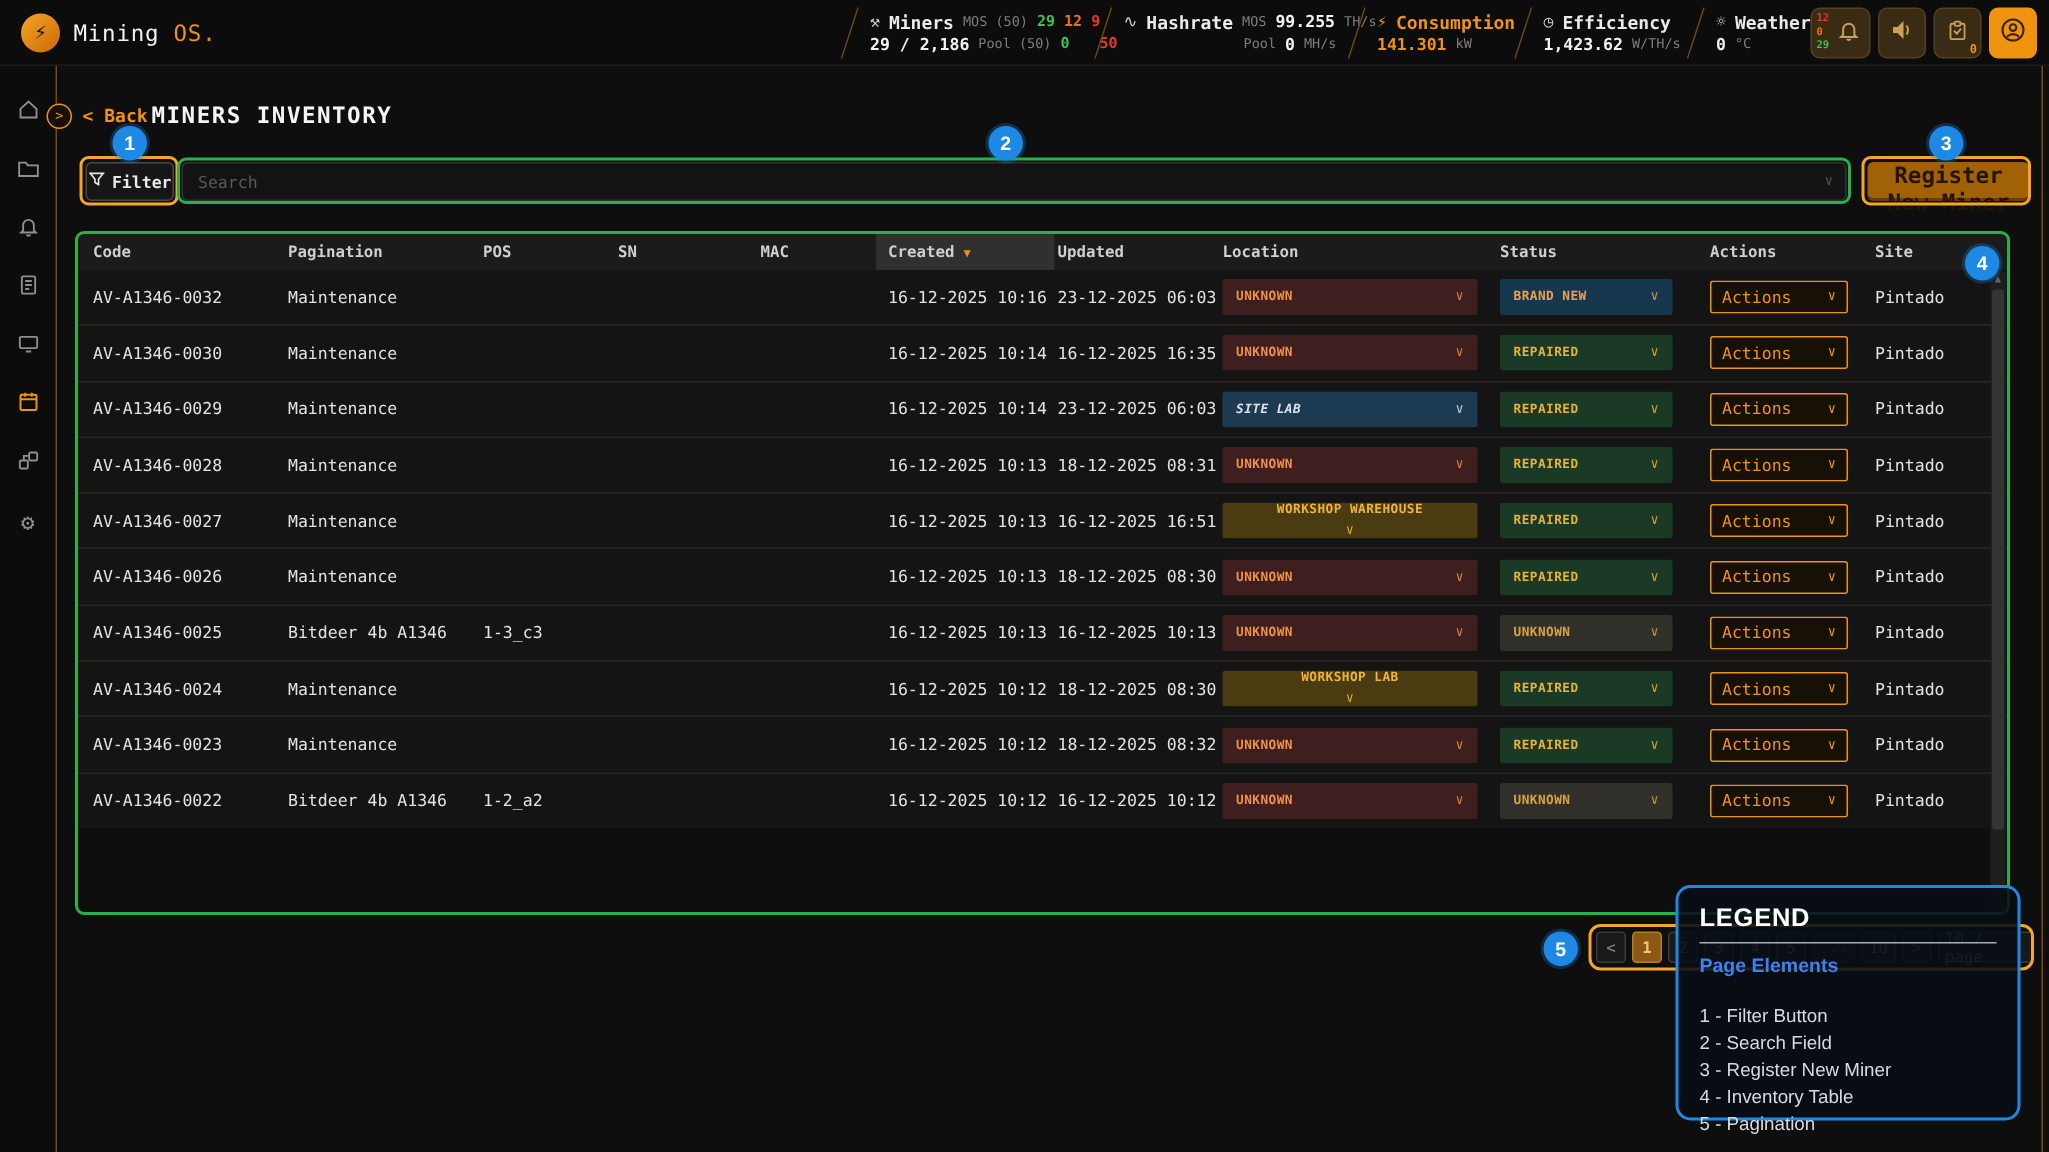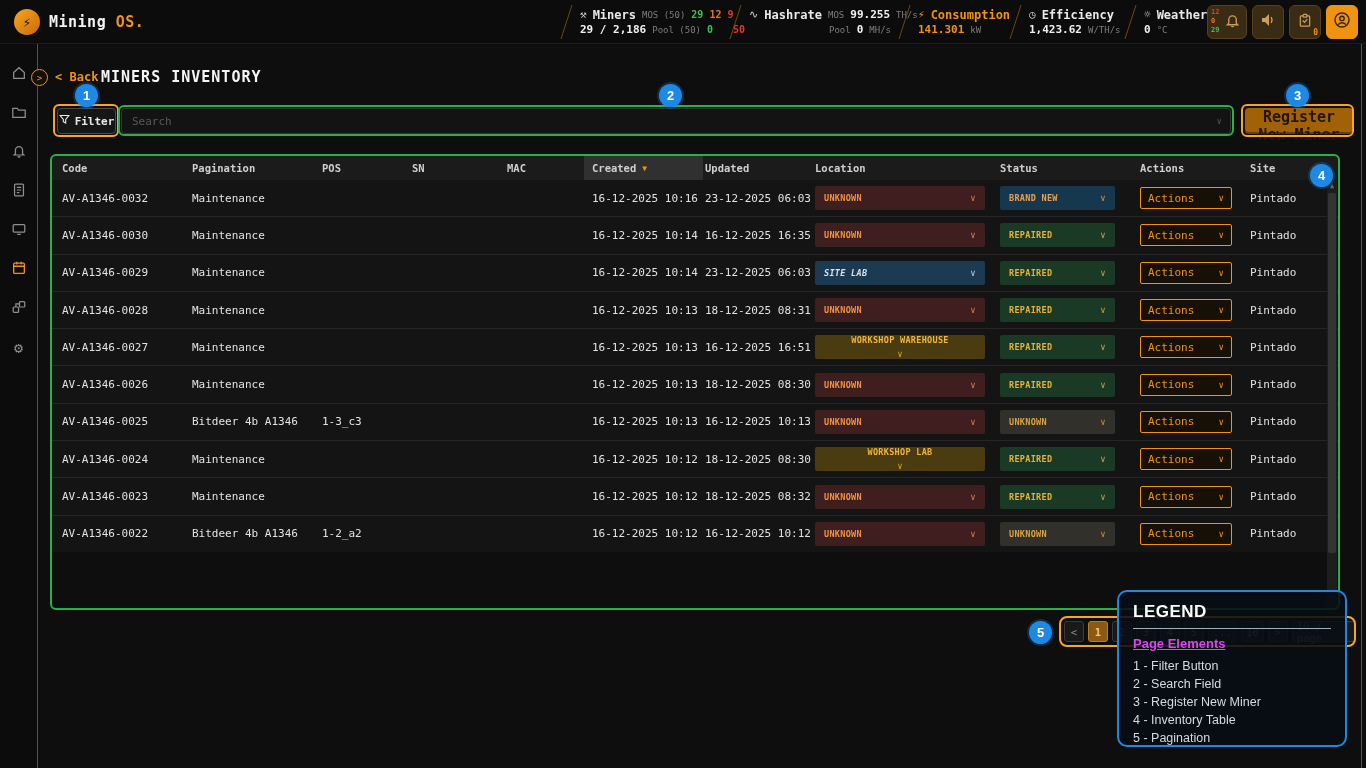--- a/index.html
+++ b/index.html
@@ -5,21 +5,21 @@
   * { margin:0; padding:0; box-sizing:border-box; }
   html,body { width:1366px; height:768px; overflow:hidden; background:#0a0a0a;
     font-family:"DejaVu Sans Mono", monospace; color:#d6d6d6; }
 
   
   #top-header { position:absolute; top:0; left:0; width:1366px; height:44px;
     background:#0c0c0c; border-bottom:1px solid #1c1c1c; display:flex; align-items:center; }
   .brand { display:flex; align-items:center; gap:9px; padding-left:14px; cursor:pointer; }
   .logo-circle { width:26px; height:26px; border-radius:50%; background:linear-gradient(135deg,#f5a623,#c96a08);
     display:flex; align-items:center; justify-content:center; color:#1a1000; font-size:14px; }
-  .brand-text { font-size:15px; font-weight:bold; color:#f2f2f2; letter-spacing:.5px; }
+  .brand-text { font-size:15px; font-weight:normal; color:#f2f2f2; letter-spacing:.5px; }
   .brand-text .os { color:#f0930e; }
   #hdr-stats { position:absolute; right:160px; top:0; height:44px; display:flex; align-items:center; }
   .sep { width:1px; height:34px; background:#6b4a16; transform:skewX(-18deg); margin:0 9px; }
   .stat { display:flex; flex-direction:column; justify-content:center; gap:3px; height:44px; padding:0 4px; }
   .srow { display:flex; align-items:center; gap:6px; font-size:10px; line-height:12px; white-space:nowrap; }
   .sic { font-size:11px; color:#cfcfcf; }
   .slbl { font-size:12px; font-weight:bold; color:#eaeaea; }
   .ssub { color:#7e7e7e; font-size:9px; }
   .sval { color:#f2f2f2; font-weight:bold; font-size:11px; }
   .green { color:#3fbf57; font-weight:bold; } .orangev { color:#f0700e; font-weight:bold; } .redv { color:#e03a2f; font-weight:bold; }
@@ -112,21 +112,21 @@
     color:#fff; font-family:"Liberation Sans",sans-serif; font-weight:bold; font-size:13px;
     display:flex; align-items:center; justify-content:center; z-index:6;
     box-shadow:0 0 0 2px rgba(30,136,229,.25); }
 
   
   #legend { position:absolute; left:1117px; top:590px; width:230px; height:157px;
     background:rgba(8,14,22,.88); border:2.5px solid #1e88e5; border-radius:10px; z-index:5;
     font-family:"Liberation Sans",sans-serif; padding:10px 14px 0; }
   #legend h2 { color:#fff; font-size:17px; letter-spacing:.5px; margin-bottom:6px; }
   #legend hr { border:none; border-top:1px solid #9fb0bd; margin-bottom:7px; }
-  #legend .sect { color:#d946ef; font-weight:bold; font-size:13px; margin-bottom:6px;text-decoration:underline; }
+  #legend .sect { color:#3b82f6; font-weight:bold; font-size:13px; margin-bottom:17px; }
   #legend li { list-style:none; color:#d5dbe0; font-size:12.5px; line-height:18px; }
 </style>
 </head>
 <body>
 
 <div id="top-header">
   <div class="brand">
     <span class="logo-circle">⚡</span>
     <span class="brand-text"><span>Mining</span> <span class="os">OS.</span></span>
   </div>

